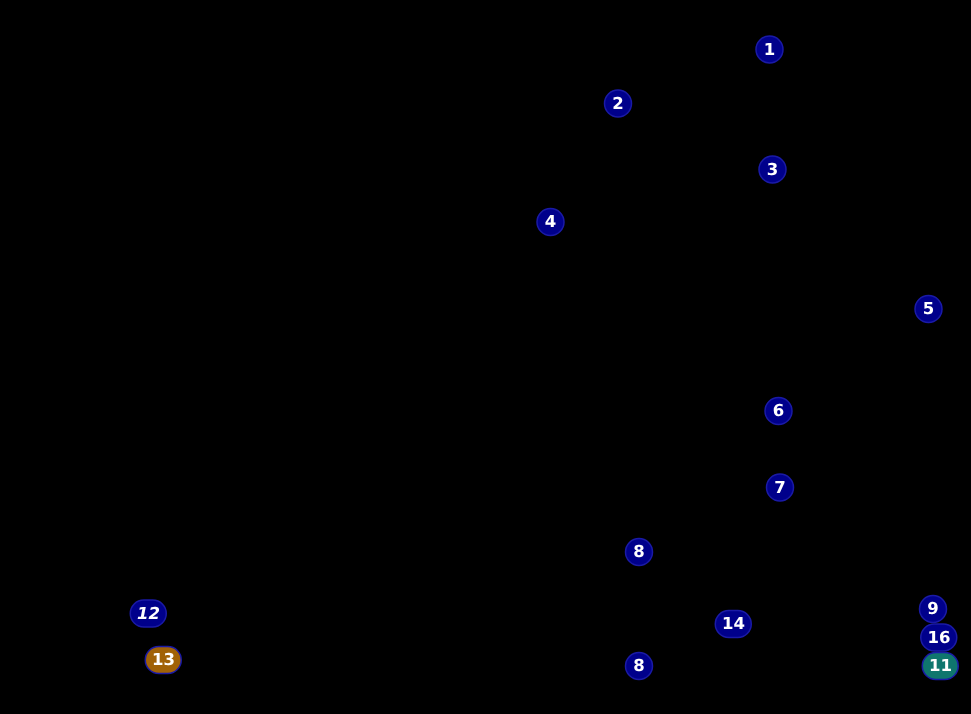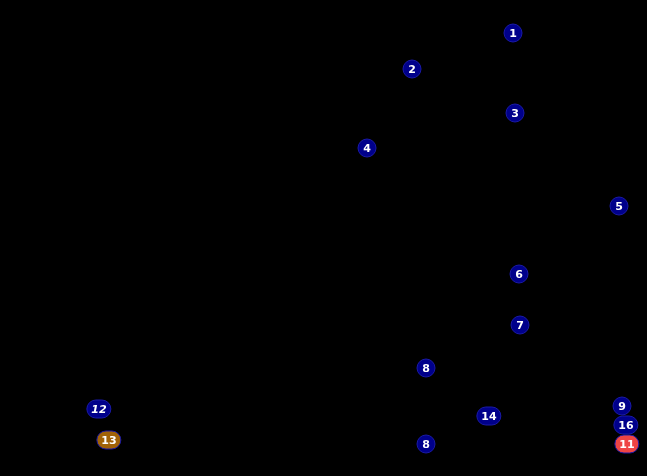--- a/index.html
+++ b/index.html
@@ -43,18 +43,18 @@
     <div class="som-marker" style="left: 513px; top: 33px; background: rgb(0, 0, 139); color: rgb(255, 255, 255);">1</div>
     <div class="som-marker" style="left: 412px; top: 69px; background: rgb(0, 0, 139); color: rgb(255, 255, 255);">2</div>
     <div class="som-marker" style="left: 515px; top: 113px; background: rgb(0, 0, 139); color: rgb(255, 255, 255);">3</div>
     <div class="som-marker" style="left: 367px; top: 148px; background: rgb(0, 0, 139); color: rgb(255, 255, 255);">4</div>
     <div class="som-marker" style="left: 619px; top: 206px; background: rgb(0, 0, 139); color: rgb(255, 255, 255);">5</div>
     <div class="som-marker" style="left: 519px; top: 274px; background: rgb(0, 0, 139); color: rgb(255, 255, 255);">6</div>
     <div class="som-marker" style="left: 520px; top: 325px; background: rgb(0, 0, 139); color: rgb(255, 255, 255);">7</div>
     <div class="som-marker" style="left: 426px; top: 368px; background: rgb(0, 0, 139); color: rgb(255, 255, 255);">8</div>
     <div class="som-marker" style="left: 622px; top: 406px; background: rgb(0, 0, 139); color: rgb(255, 255, 255);">9</div>
     <div class="som-marker" style="left: 626px; top: 425px; background: rgb(0, 0, 139); color: rgb(255, 255, 255);">16</div>
-    <div class="som-marker" style="left: 627px; top: 444px; background: #ef4444; color: rgb(255, 255, 255);">11</div>
+    <div class="som-marker" style="left: 627px; top: 444px; background: #0f766e; color: rgb(255, 255, 255);">11</div>
     <div class="som-marker" style="left: 99px; top: 409px; background: rgb(0, 0, 139); color: rgb(255, 255, 255); font-style: italic;">12</div>
     <div class="som-marker" style="left: 109px; top: 440px; background: #a16207; color: rgb(255, 255, 255);">13</div>
     <div class="som-marker" style="left: 489px; top: 416px; background: rgb(0, 0, 139); color: rgb(255, 255, 255); text-align: center;">14</div>
     <div class="som-marker" style="left: 426px; top: 444px; background: rgb(0, 0, 139); color: rgb(255, 255, 255);">8</div>
   </div>
 
 </body></html>

